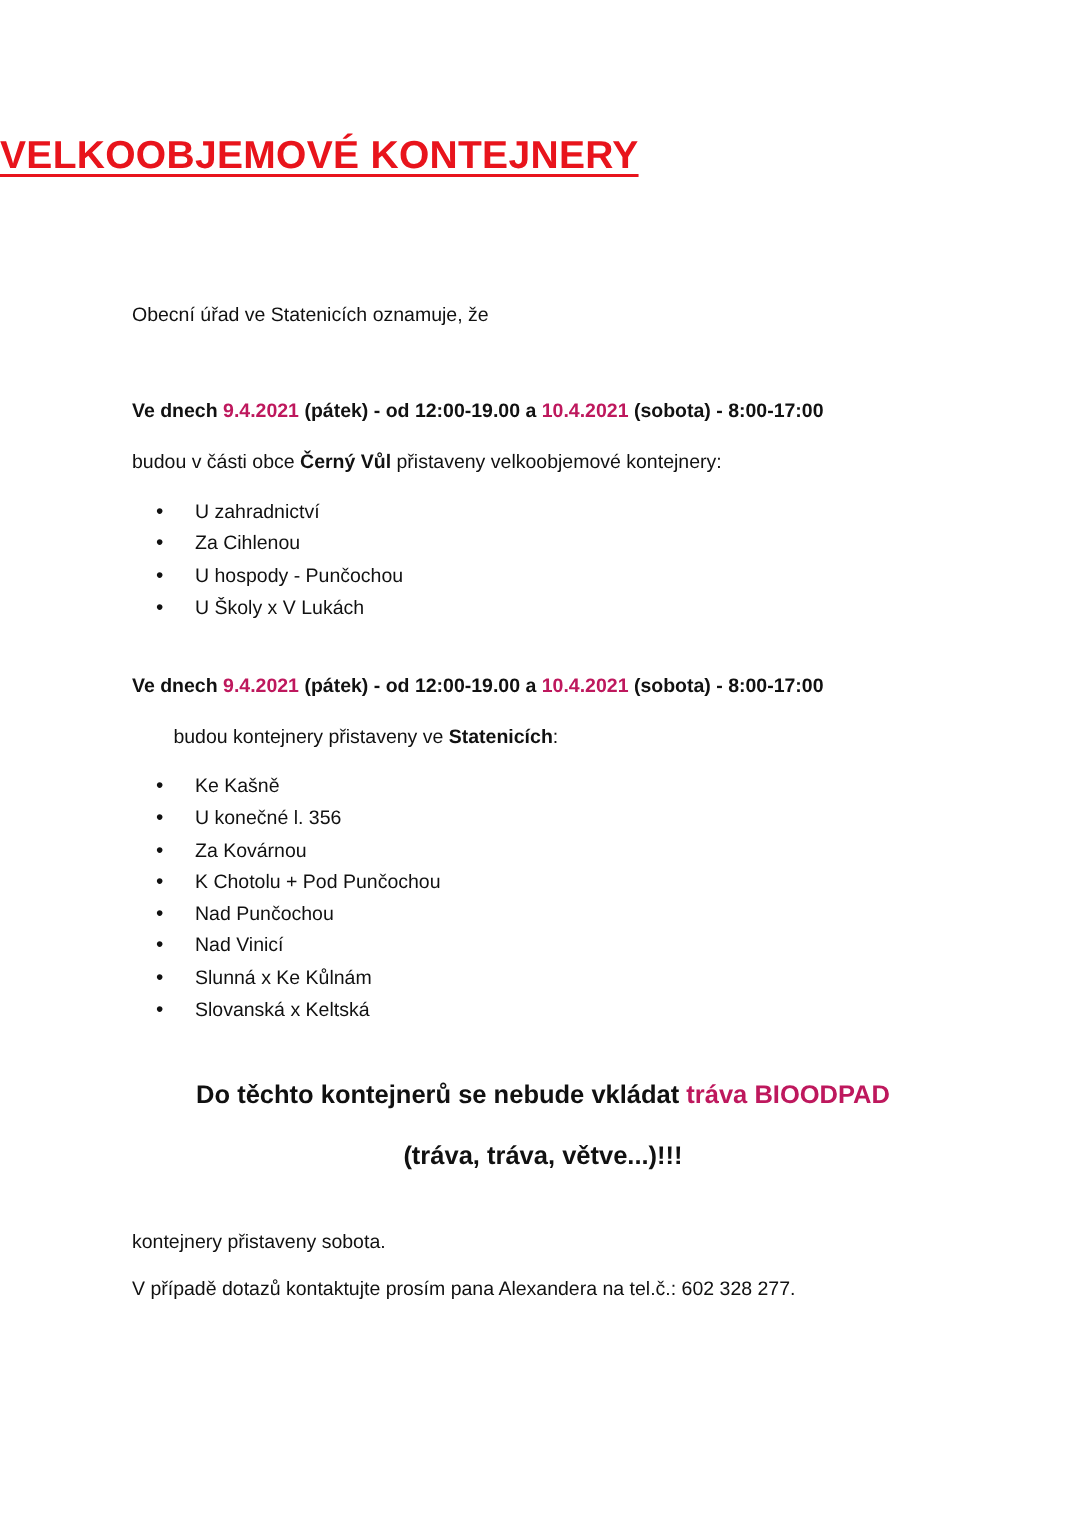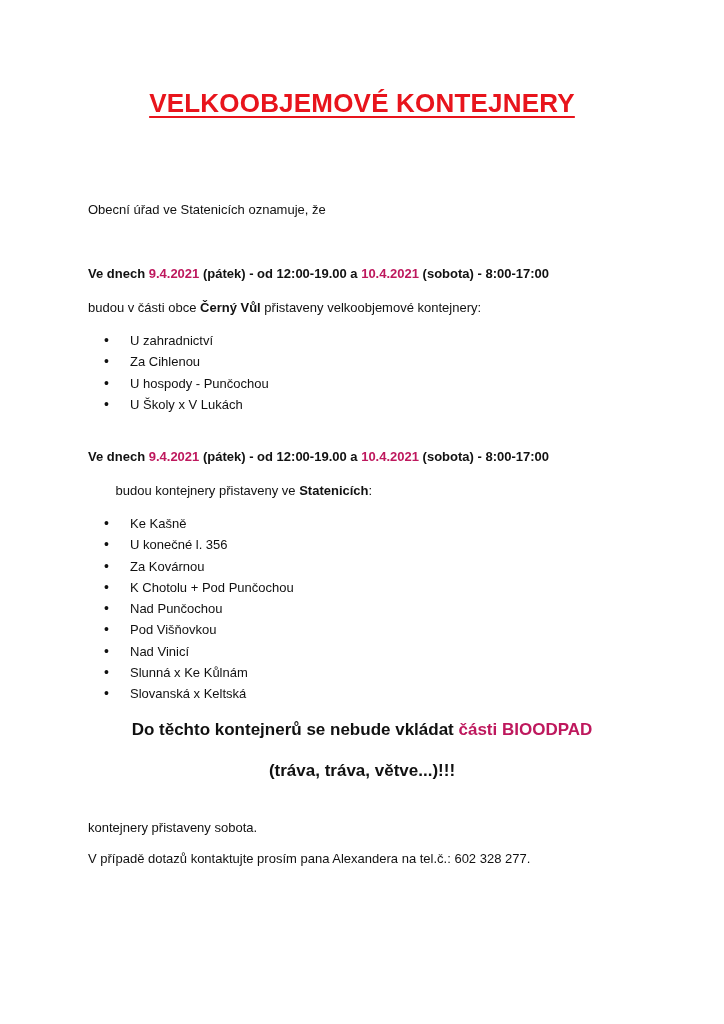--- a/index.html
+++ b/index.html
@@ -1,19 +1,19 @@
 <!DOCTYPE html>
 <html><head>
 <meta charset="utf-8">
 <style>
   html, body { margin: 0; padding: 0; background: #ffffff; }
   body { width: 724px; height: 1024px; position: relative; overflow: hidden;
          font-family: "Liberation Sans", "DejaVu Sans", sans-serif; color: #111; }
   .page { position: absolute; left: 0; top: 0; width: 724px; height: 1024px; }
-  .title { position: absolute; top: 88px; left: 0; width: 724px; text-align: center;
+  .title { position: absolute; top: 88px; left: 0; width: 724px; text-align: left;
            font-size: 26px; font-weight: bold; color: #e8141c; text-decoration: underline;
            text-decoration-thickness: 2px; text-underline-offset: 4px; letter-spacing: 0.2px; }
   .t { position: absolute; left: 88px; font-size: 13px; white-space: nowrap; }
   .b { font-weight: bold; }
   .red { color: #be185d; }
   ul.list { position: absolute; left: 88px; margin: 0; padding: 0; list-style: none; font-size: 13px; }
   ul.list li { height: 21.3px; line-height: 21.3px; position: relative; padding-left: 42px; }
   ul.list li::before { content: "\2022"; position: absolute; left: 16px; top: 0; font-size: 14px; }
   .center { position: absolute; left: 0; width: 724px; text-align: center; font-size: 17px; font-weight: bold; }
 </style>
@@ -48,28 +48,27 @@
   <div class="t" style="top:483px;margin-left:24px;">
     <span style="white-space:pre;"> budou kontejnery přistaveny ve </span><span class="b">Statenicích</span><span>:</span>
   </div>
 
   <ul class="list" style="top:513px;">
     <li>Ke Kašně</li>
     <li>U konečné l. 356</li>
     <li>Za Kovárnou</li>
     <li>K Chotolu + Pod Punčochou</li>
     <li>Nad Punčochou</li>
-    <li>Pod Višňovkou</li>
     <li>Nad Vinicí</li>
     <li>Slunná x Ke Kůlnám</li>
     <li>Slovanská x Keltská</li>
   </ul>
 
   <div class="center" style="top:720px;">
-    <span>Do těchto kontejnerů se nebude vkládat </span><span class="red">části BIOODPAD</span>
+    <span>Do těchto kontejnerů se nebude vkládat </span><span class="red">tráva BIOODPAD</span>
   </div>
   <div class="center" style="top:761px;">(tráva, tráva, větve...)!!!</div>
 
   <div class="t" style="top:820px;">kontejnery přistaveny sobota.</div>
 
   <div class="t" style="top:851px;">V případě dotazů kontaktujte prosím pana Alexandera na tel.č.: 602 328 277.</div>
 
 </div>
 
 </body></html>

